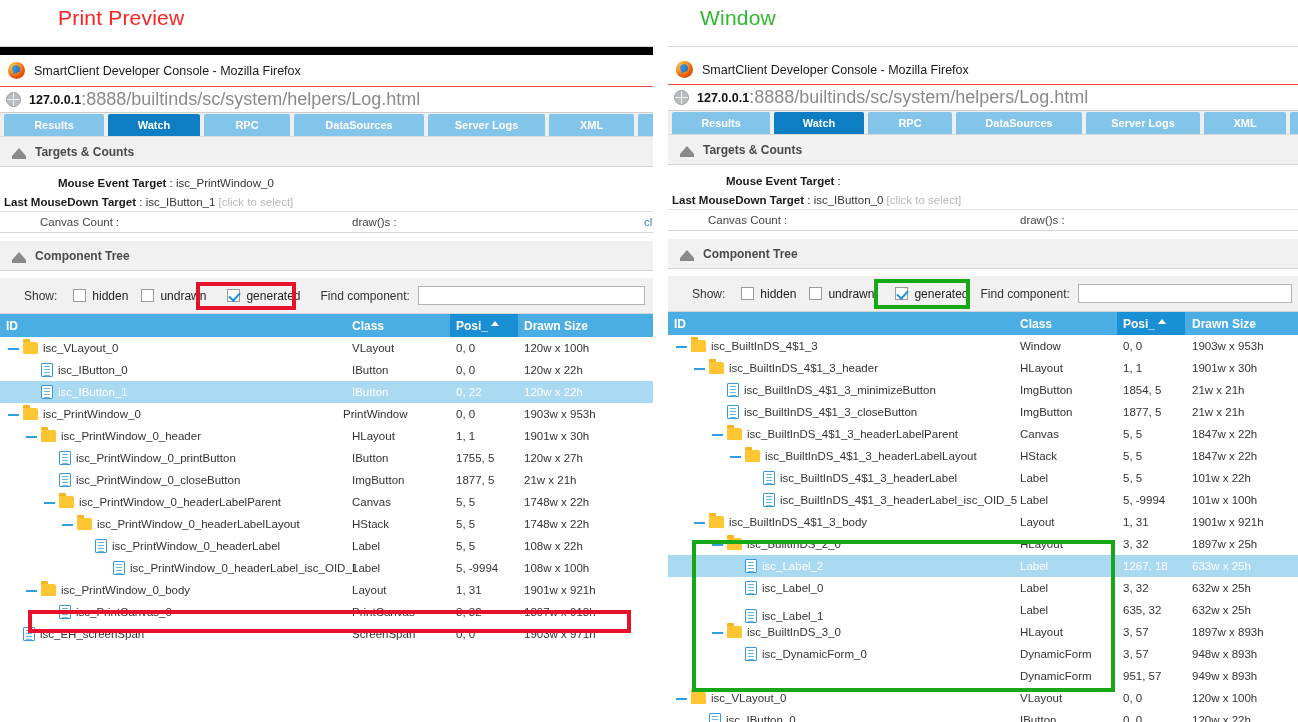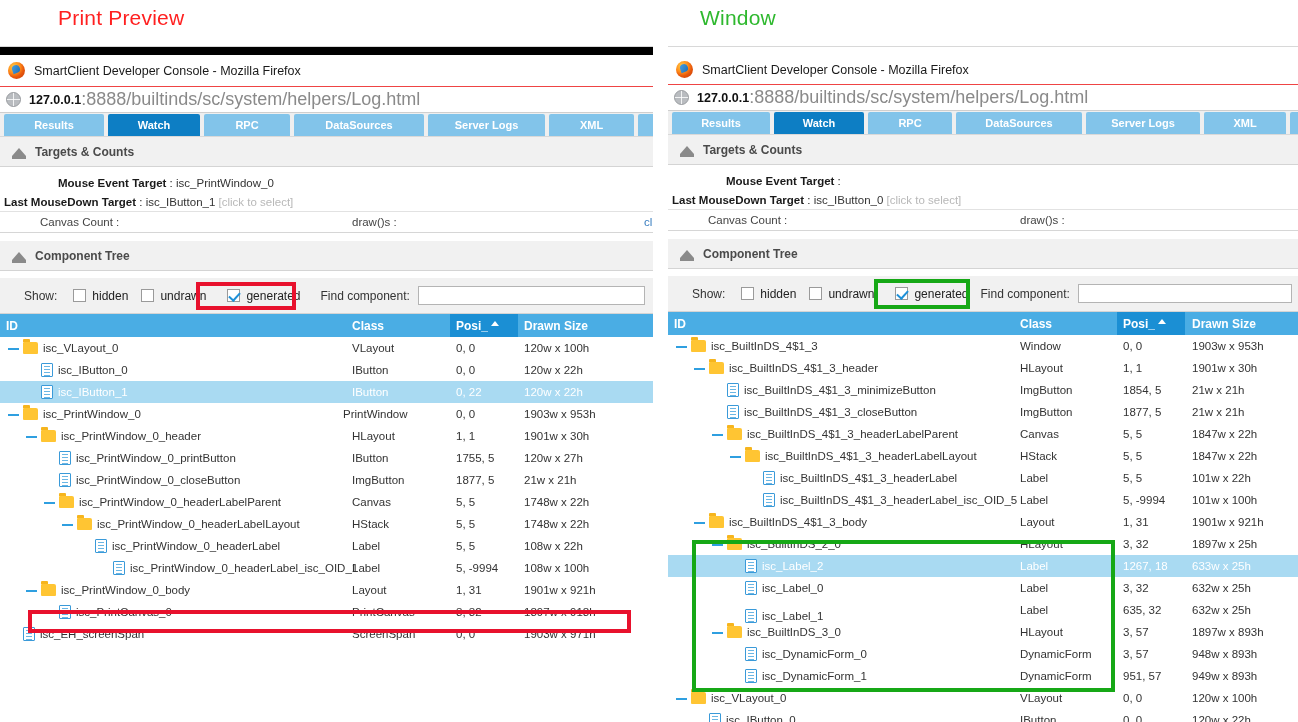--- a/index.html
+++ b/index.html
@@ -726,25 +726,20 @@
           <div class="idcol" style="padding-left: 62px;">
             <span class="expander none"></span>
             <span class="ic-doc"></span>
             <span class="id-text">isc_DynamicForm_0</span>
           </div>
           <div class="c-class" style="left: 352px;">DynamicForm</div>
           <div class="c-pos" style="left: 455px;">3, 57</div>
           <div class="c-size" style="left: 524px;">948w x 893h</div>
         </div>
         <div class="row">
-          <div class="idcol" style="padding-left: 62px;">
-            <span class="expander none"></span>
-            <span class="ic-doc"></span>
-            <span class="id-text">isc_DynamicForm_1</span>
-          </div>
           <div class="c-class" style="left: 352px;">DynamicForm</div>
           <div class="c-pos" style="left: 455px;">951, 57</div>
           <div class="c-size" style="left: 524px;">949w x 893h</div>
         </div>
         <div class="row">
           <div class="idcol" style="padding-left: 8px;">
             <span class="expander minus"></span>
             <span class="ic-folder"></span>
             <span class="id-text">isc_VLayout_0</span>
           </div>

